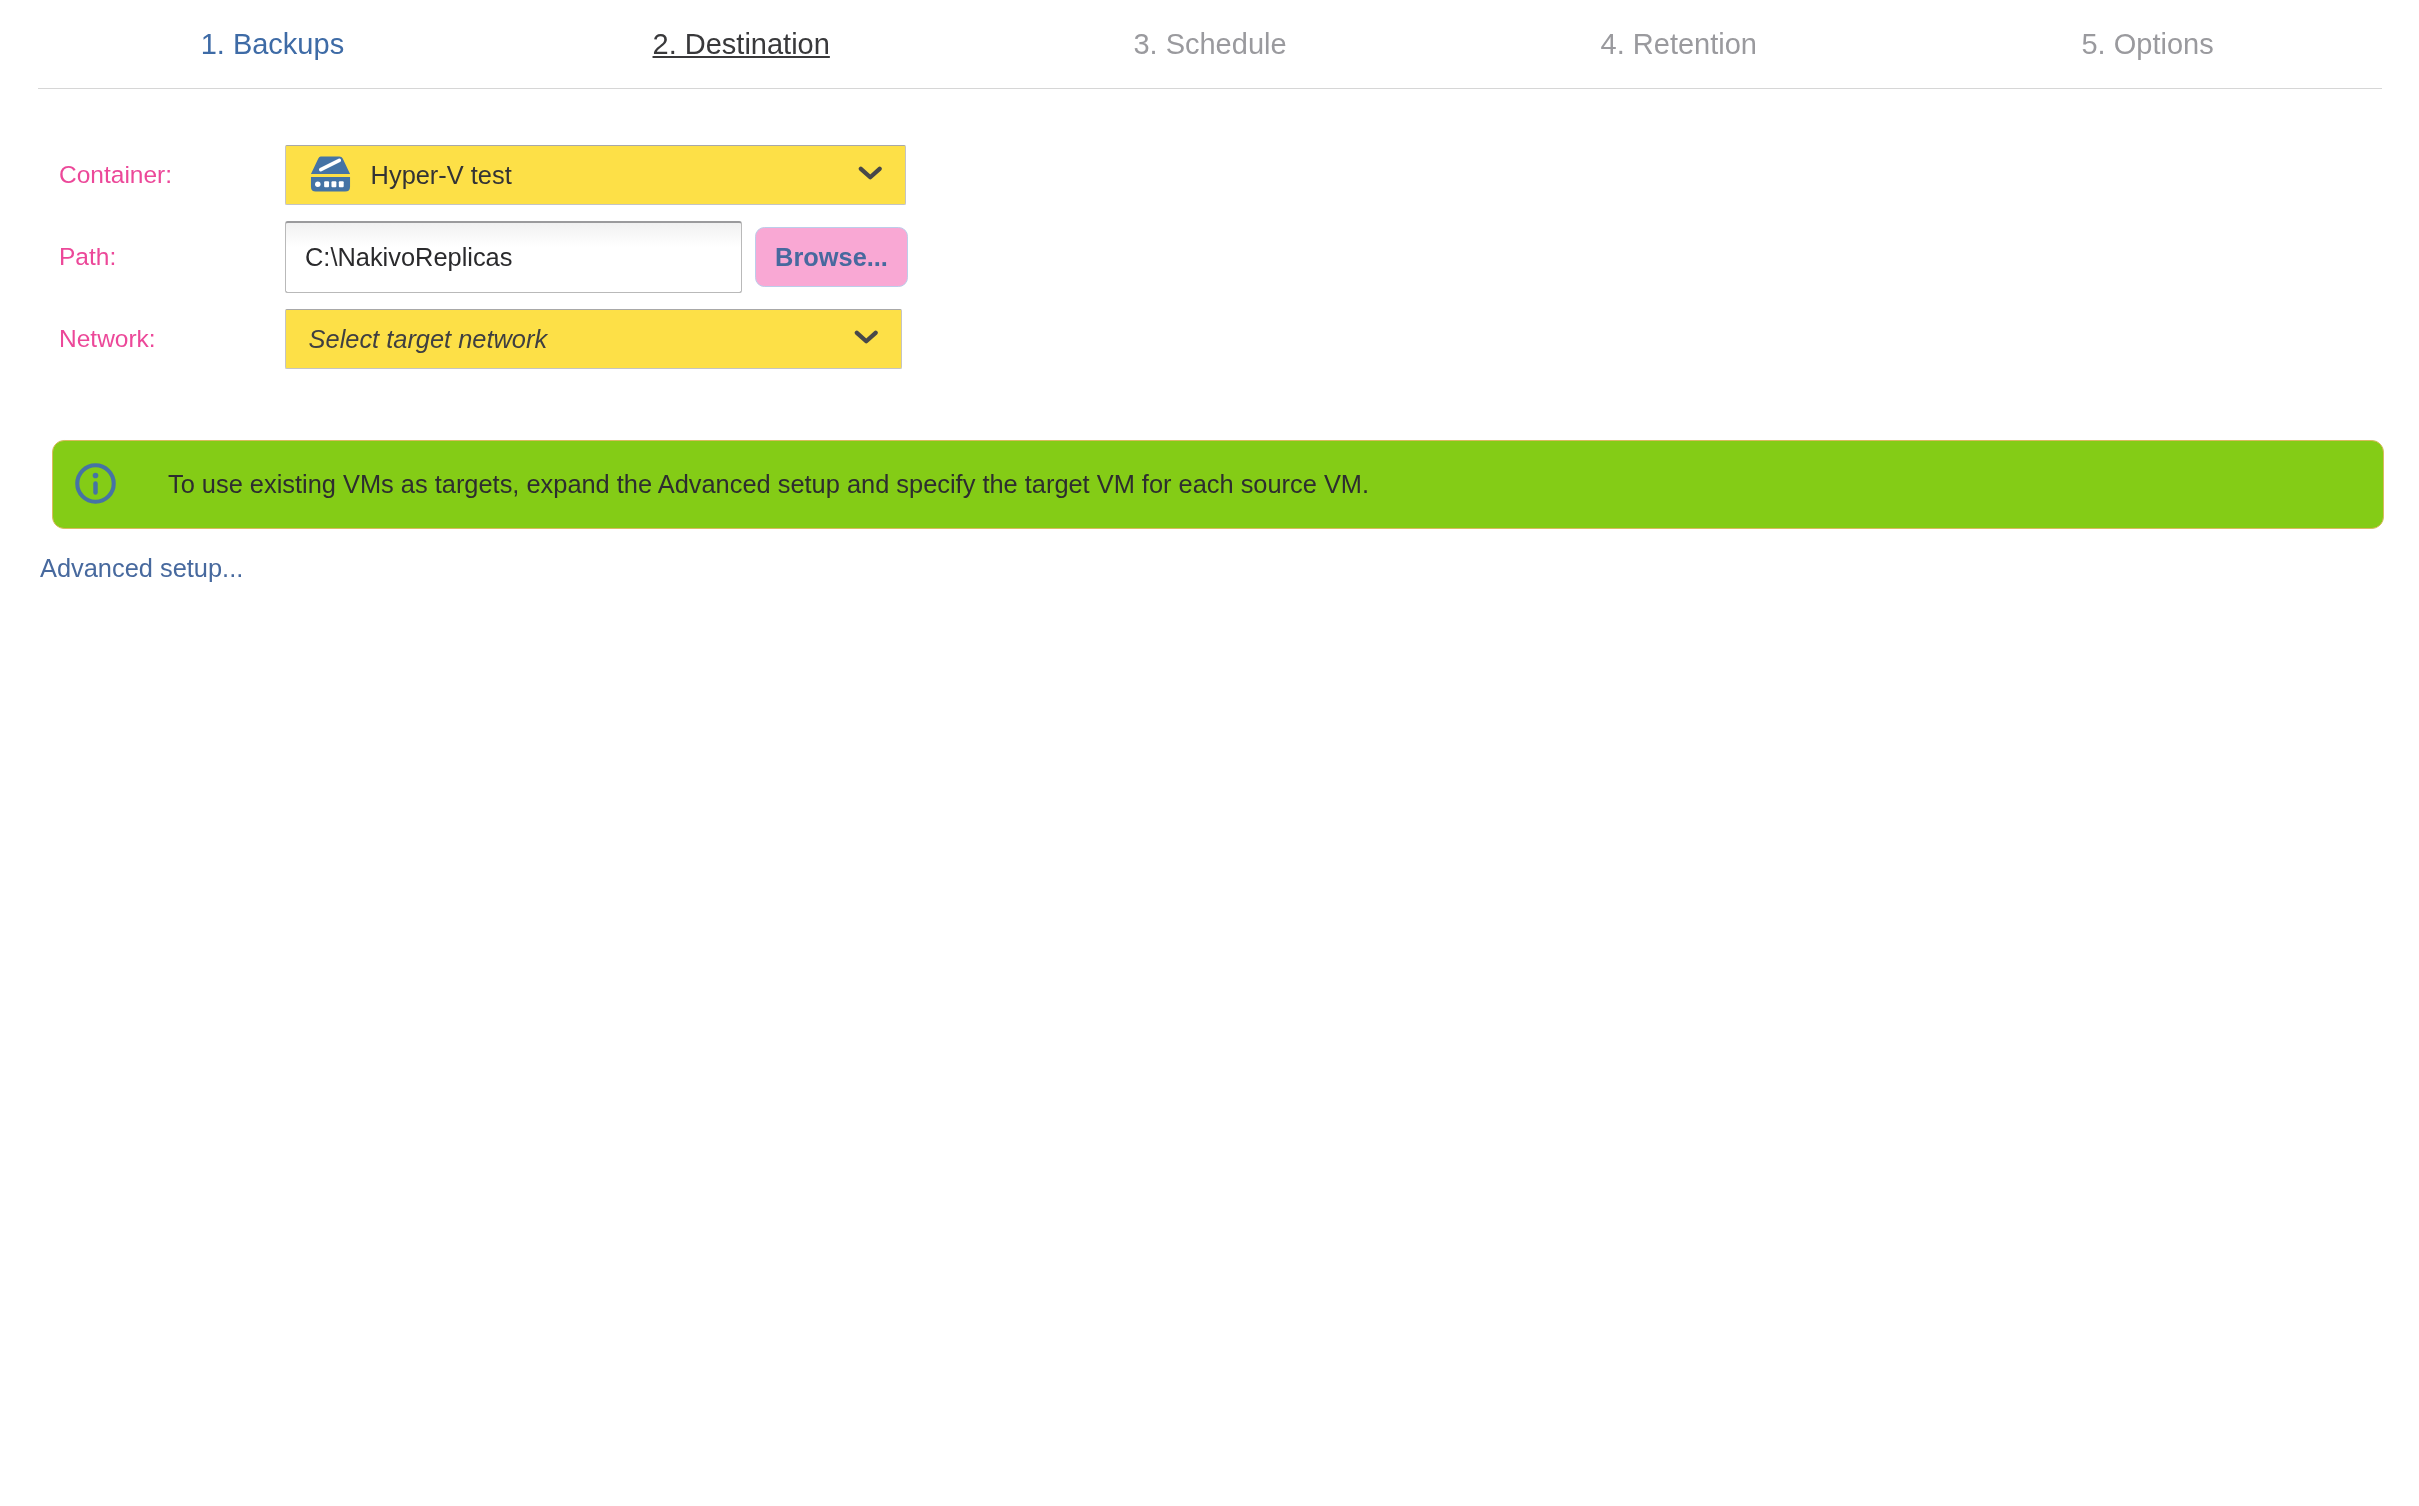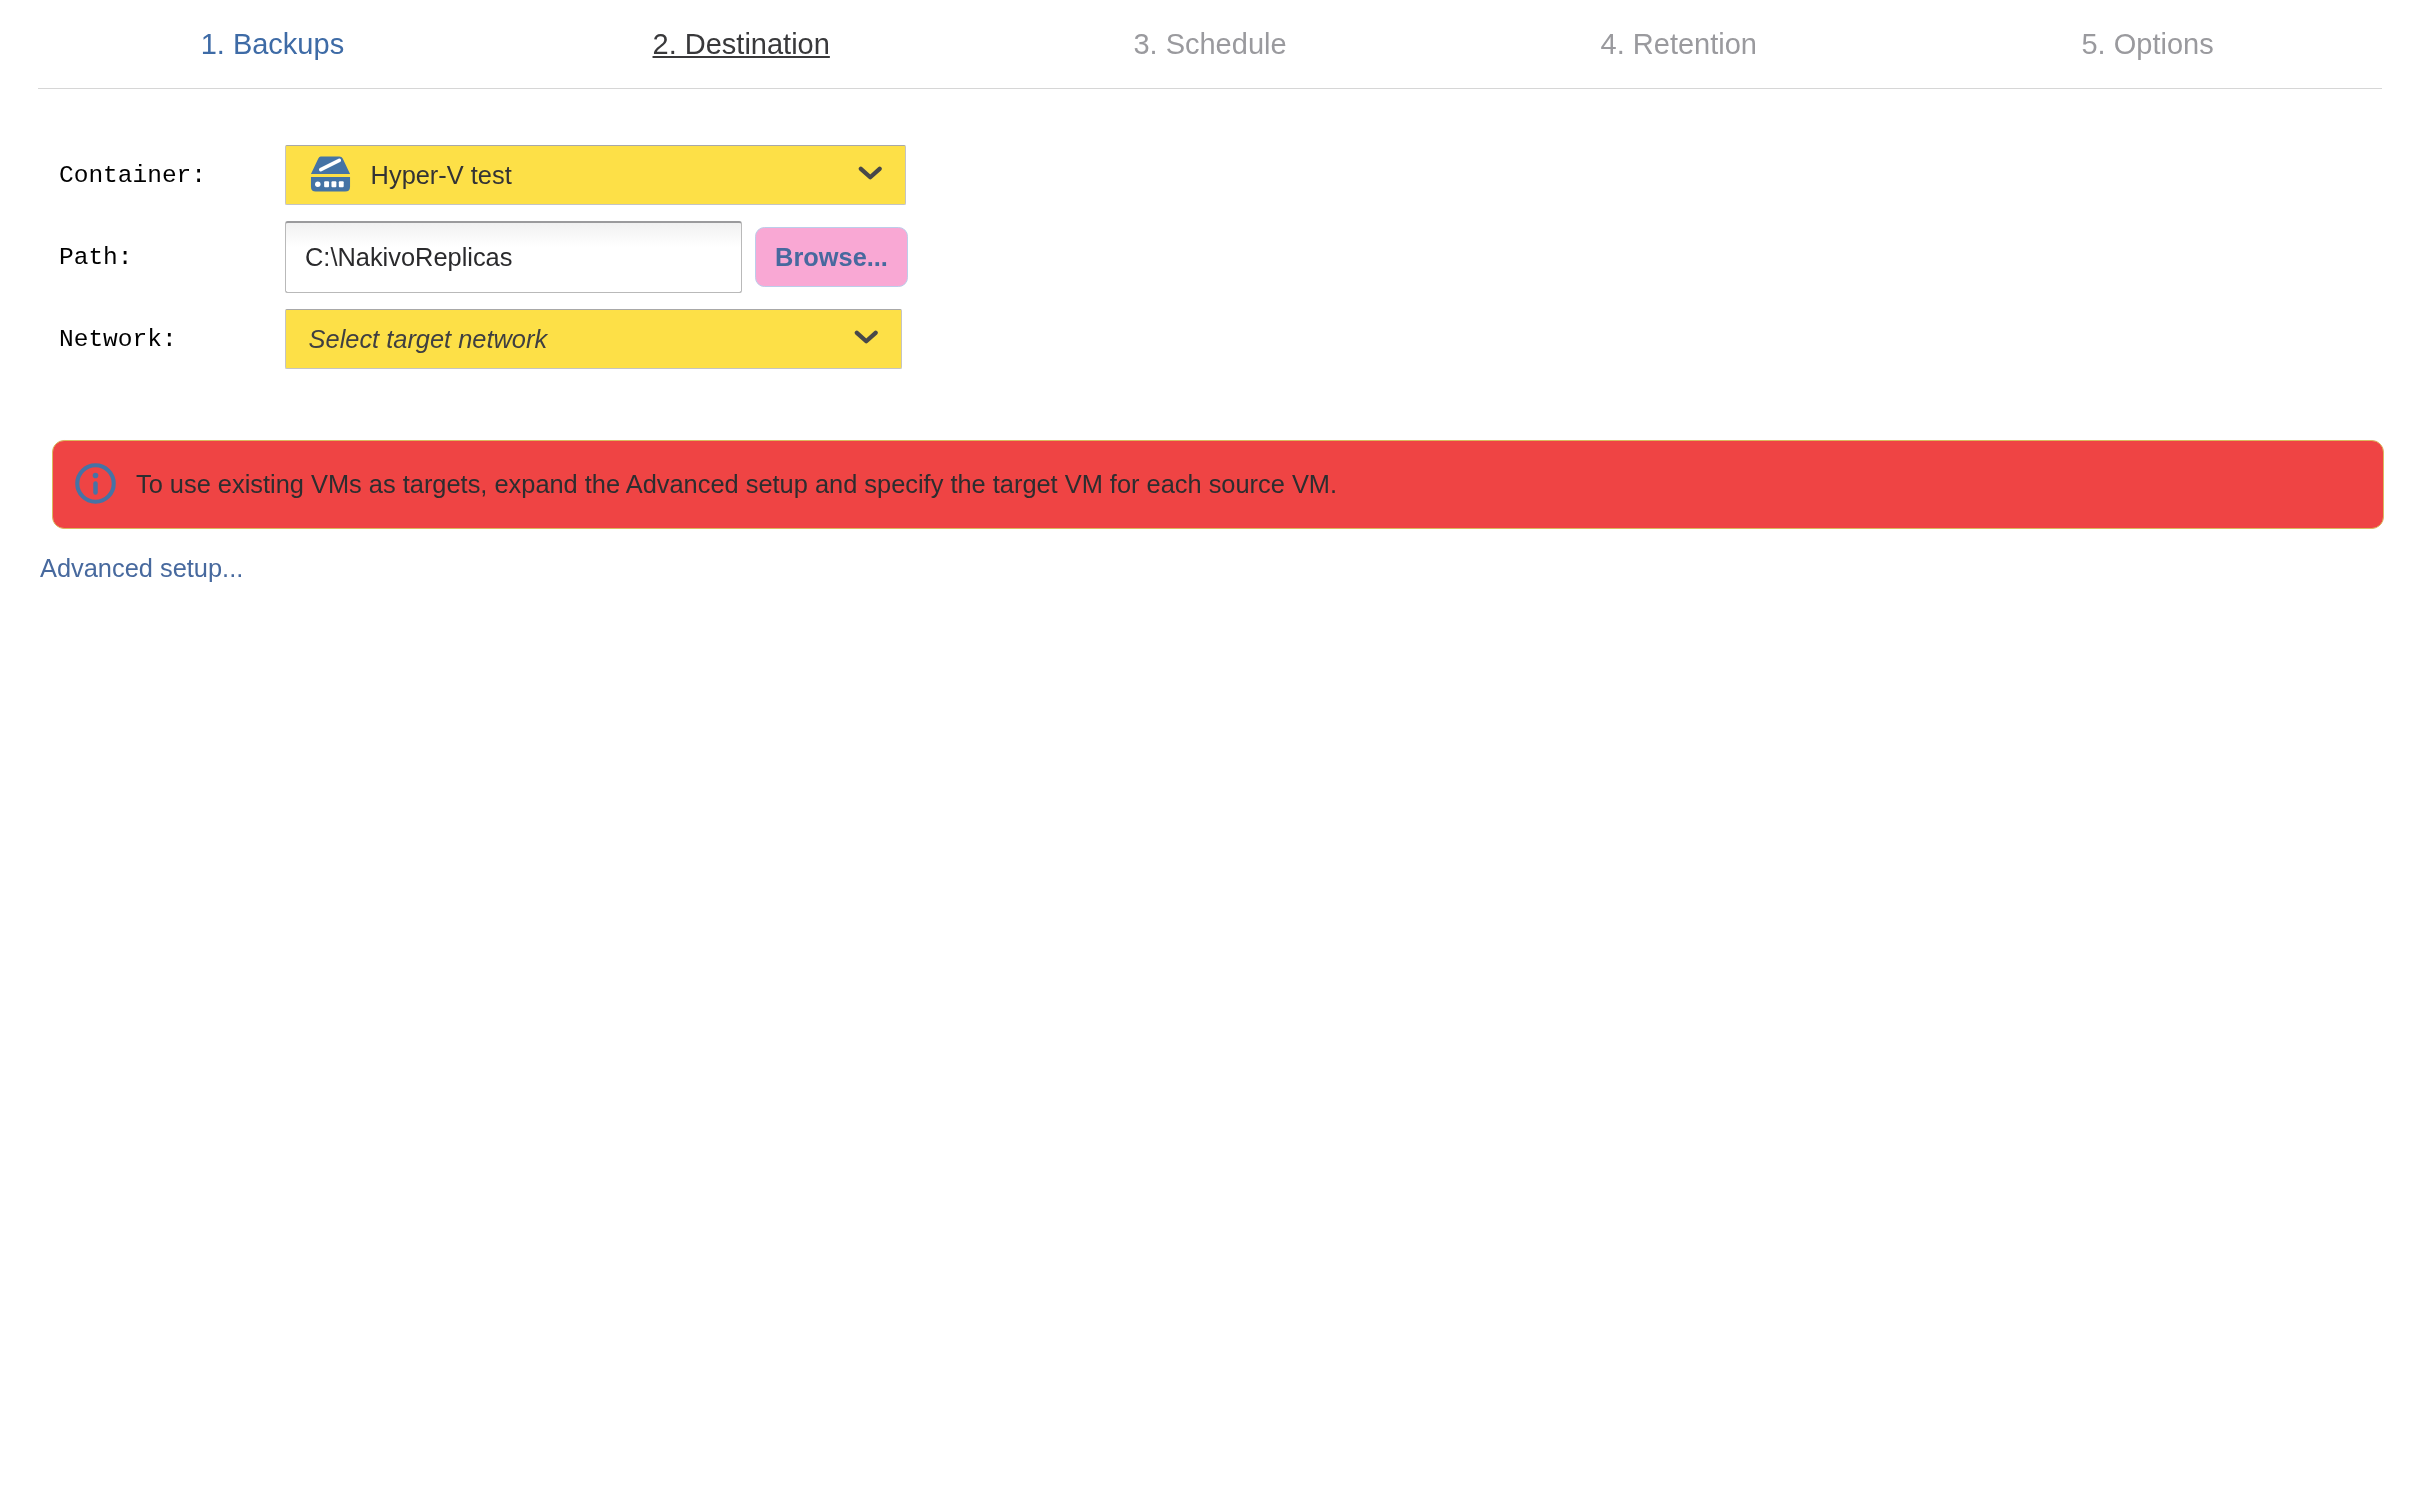--- a/index.html
+++ b/index.html
@@ -31,21 +31,21 @@
     font-size: 29px;
     cursor: pointer;
   }
   .tab.completed { color: #3e6ba6; }
   .tab.current   { color: #39393b; text-decoration: underline; }
   .tab.upcoming  { color: #9a9a9e; }
 
   
   .content { padding: 56px 0 0 59px; }
   .form-row { display: flex; align-items: center; margin-bottom: 16px; }
-  .form-label { width: 226px; font-size: 24.5px; color: #000000; font-family: Liberation Mono, monospace; }
+  .form-label { width: 226px; font-size: 24.5px; color: #ec4899; }
 
   .select-box {
     position: relative;
     height: 60px;
     background: #fde047;
     border: 1.9px solid #c4c4c4;
     border-top-color: #a8a8a8;
     border-radius: 1.9px;
     display: flex; align-items: center;
     padding: 0 60px 0 22.6px;
@@ -79,25 +79,26 @@
     font-family: "Liberation Sans", sans-serif;
     font-size: 25.4px; font-weight: bold; color: #47699e;
     cursor: pointer;
   }
 
   
   .notice {
     margin: 55px 0 0 52px;
     width: 2332px;
     min-height: 89px;
-    background: #ef4444;
+    background: #84cc16;
     border: 1.9px solid #daba5e;
     border-radius: 12.2px;
     display: flex; align-items: center;
     padding: 13px 28px 13px 21px;
+    gap: 32px;
   }
   .info-icon { flex: 0 0 auto; margin-right: 19px; }
   .notice-text { font-size: 25.4px; color: #2d2d2f; }
 
   .advanced-link {
     display: inline-block;
     margin: 25.4px 0 0 40px;
     font-size: 25.4px;
     color: #47699e;
     cursor: pointer;

